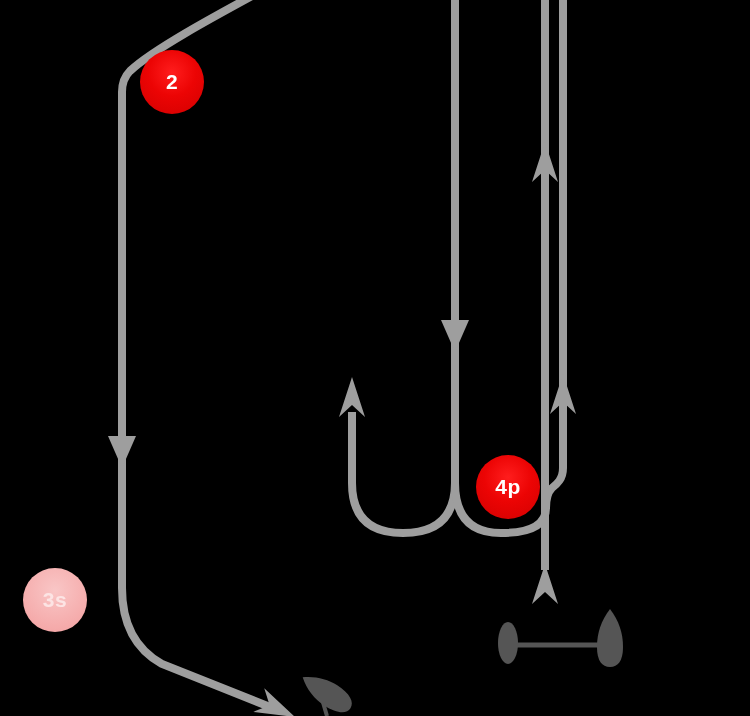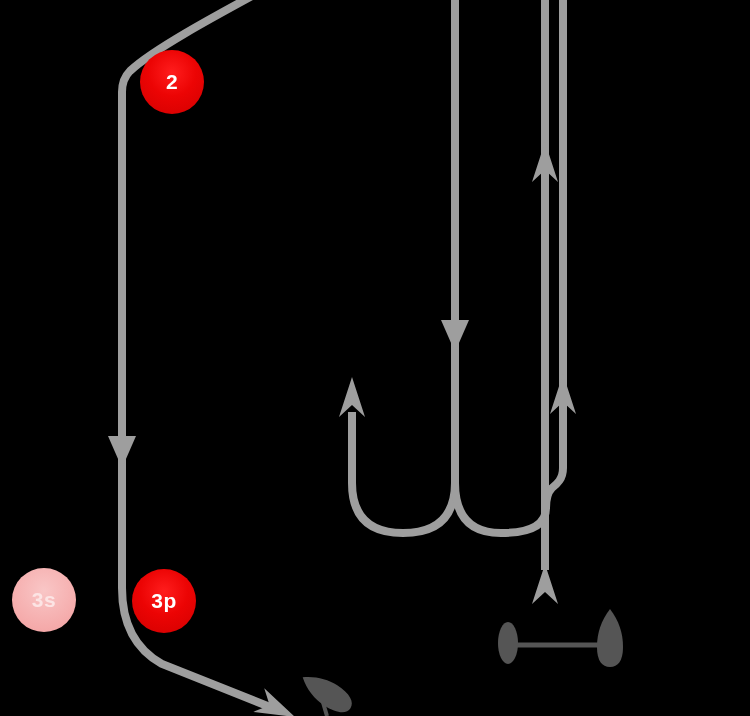--- a/index.html
+++ b/index.html
@@ -63,22 +63,22 @@
     <g transform="translate(327,693) rotate(-57)">
       <path class="darkfill" d="M 0 -29 C 8 -19 12 -7 12 4 C 12 20 7 28 0 28 C -7 28 -12 20 -12 4 C -12 -7 -8 -19 0 -29 Z"></path>
     </g>
   </svg>
 
   <div class="mark red" style="left:140px; top:50px;">
     <span>2</span>
   </div>
 
 
+  <div class="mark red" style="left:476px; top:455px;">
+    <span>4p</span>
+  </div>
 
-  <div class="mark pink" style="left:12px; top:568px;">
+  <div class="mark pink" style="left:23px; top:568px;">
     <span>3s</span>
   </div>
 
-  <div class="mark red" style="left:132px; top:569px;">
-    <span>3p</span>
-  </div>
 
 </div>
 
 </body></html>

